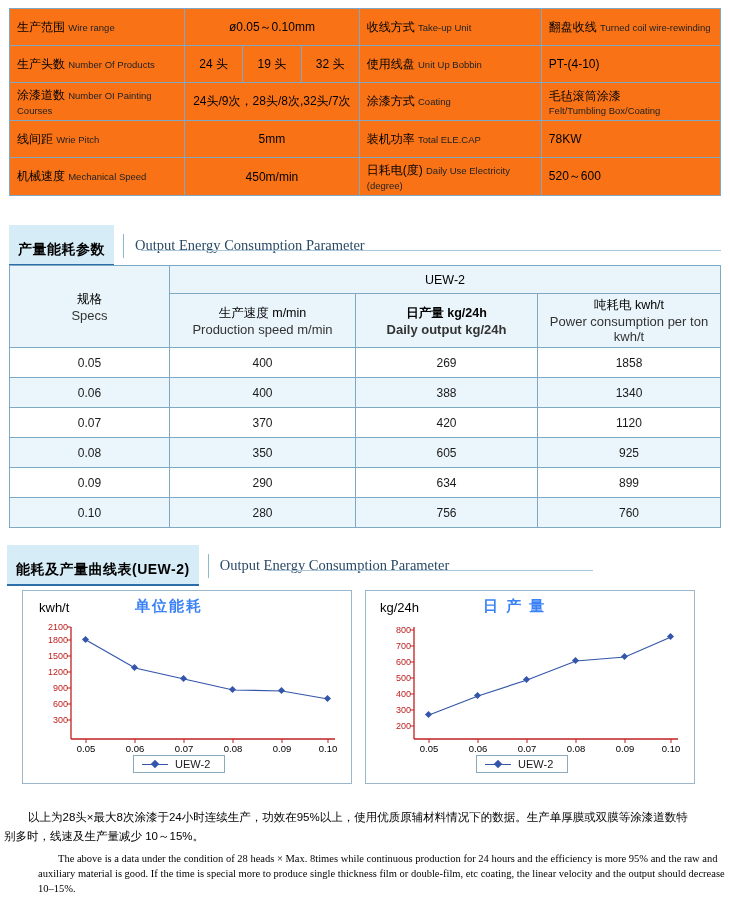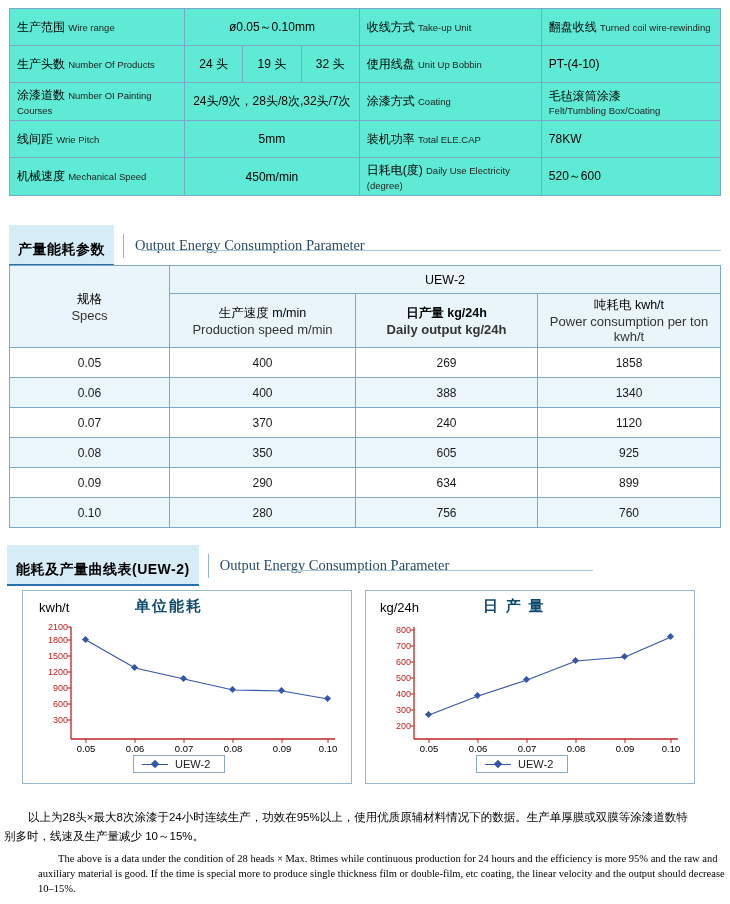--- a/index.html
+++ b/index.html
@@ -16,21 +16,21 @@
   table { border-collapse: collapse; }
   .spec-table {
     position: absolute; left: 9px; top: 8px; width: 712px;
     border: 1px solid #7ea9c4;
   }
   .spec-table td {
     border: 1px solid #7ea9c4;
     padding: 4px 7px;
     font-size: 11.5px;
     vertical-align: middle;
-    background: #5eead4;
+    background: #f97316;
     height: 37px;
   }
   .cn { font-size: 12px; color: #000; }
   .en { font-size: 9.5px; color: #222; }
   .ctr { text-align: center; }
 
   
   .sec-head { position: absolute; display: flex; align-items: center; }
   .sec-badge {
     background: #d6ecf7;
@@ -73,23 +73,22 @@
   
   .chart-box {
     position: absolute;
     border: 1px solid #9ab8cc;
     background: #ffffff;
   }
   .chart-unit {
     position: absolute; font-size: 13px; color: #000;
   }
   .chart-title {
-    position: absolute; font-size: 15px; font-weight: bold; color: #0c4a6e;
+    position: absolute; font-size: 15px; font-weight: bold; color: #3b82f6;
     letter-spacing: 2px;
-    font-family: Liberation Serif, serif;
   }
   .legend {
     position: absolute;
     border: 1px solid #8aa9bd;
     background: #fff;
     font-size: 11px;
     padding: 2px 14px 2px 8px;
     display: flex; align-items: center; gap: 7px;
   }
   .legend .lmark {
@@ -255,21 +254,21 @@
     </tr>
     <tr class="row-b">
       <td class="data">0.06</td>
       <td class="data">400</td>
       <td class="data">388</td>
       <td class="data">1340</td>
     </tr>
     <tr class="row-a">
       <td class="data">0.07</td>
       <td class="data">370</td>
-      <td class="data">240</td>
+      <td class="data">420</td>
       <td class="data">1120</td>
     </tr>
     <tr class="row-b">
       <td class="data">0.08</td>
       <td class="data">350</td>
       <td class="data">605</td>
       <td class="data">925</td>
     </tr>
     <tr class="row-a">
       <td class="data">0.09</td>

